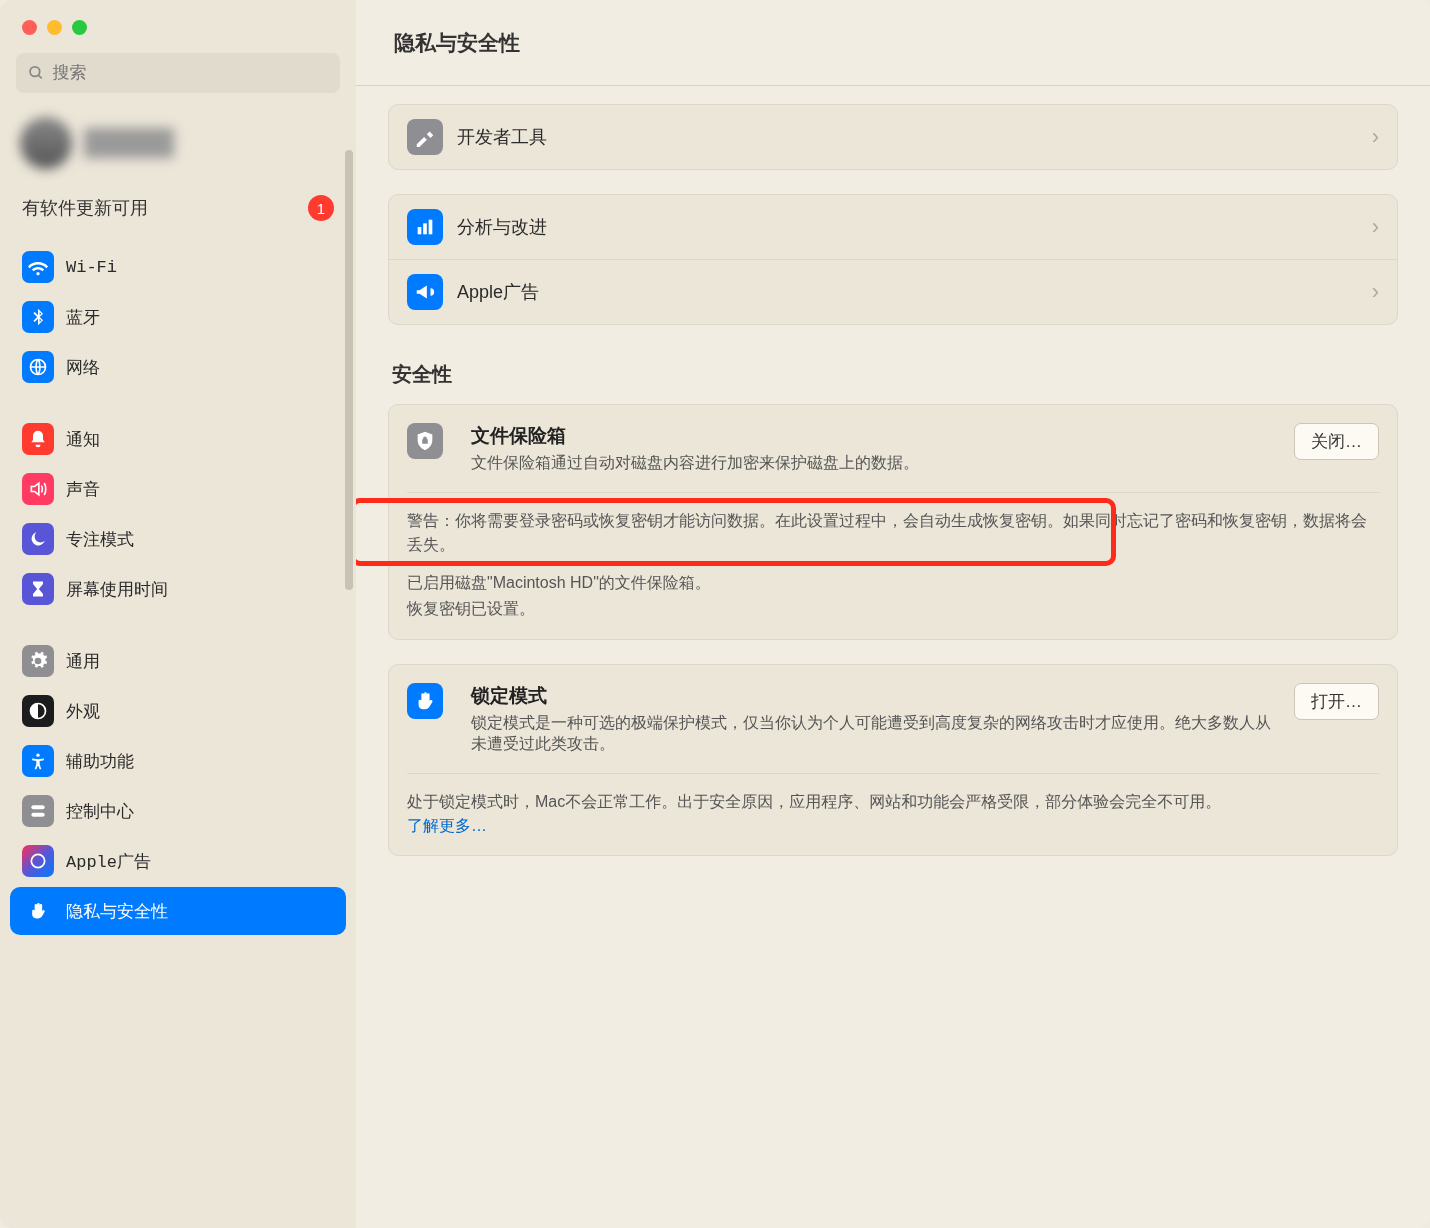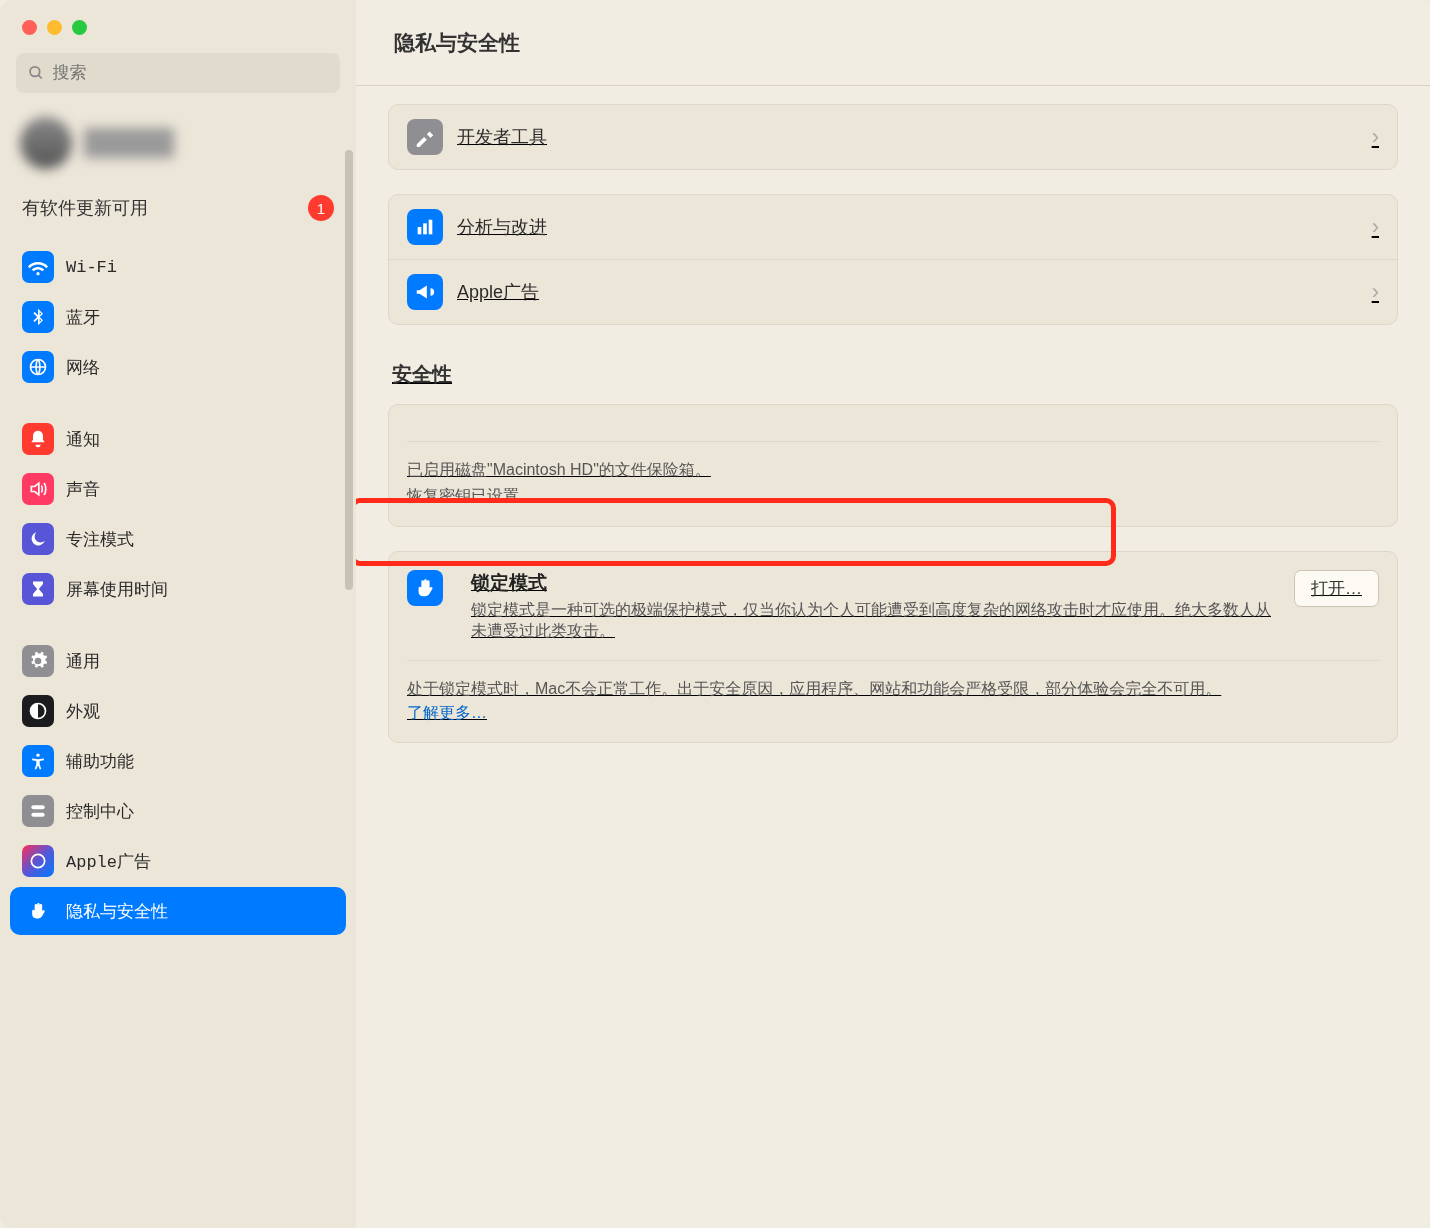--- a/index.html
+++ b/index.html
@@ -24,21 +24,21 @@
 .sb-item.active { background: #007aff; }
 .sb-item.active .sb-label { color: #fff; }
 .sb-icon { width: 32px; height: 32px; border-radius: 7px; display: flex; align-items: center; justify-content: center; flex-shrink: 0; }
 .sb-icon svg { width: 20px; height: 20px; }
 .sb-label { font-size: 17px; color: #2a2a2a; font-family: Liberation Mono, monospace; }
 .sb-gap { height: 22px; }
 .scroll-track { position: absolute; right: 3px; top: 150px; width: 8px; height: 440px; background: #c8c2b5; border-radius: 4px; }
 .main { flex: 1; background: #f2ede3; display: flex; flex-direction: column; }
 .titlebar { height: 86px; border-bottom: 1px solid #d8d2c4; display: flex; align-items: center; padding: 0 38px; }
 .titlebar h1 { font-size: 21px; font-weight: 700; color: #333; }
-.content { flex: 1; overflow-y: auto; padding: 18px 32px 0; text-decoration: underline; }
+.content { flex: 1; overflow-y: auto; padding: 18px 32px 0; }
 .panel { background: #ece6d9; border: 1px solid #ddd7c9; border-radius: 10px; margin-bottom: 24px; }
 .row { display: flex; align-items: center; padding: 14px 18px; border-bottom: 1px solid #ddd7c9; cursor: pointer; }
 .row:last-child { border-bottom: none; }
 .row-icon { width: 36px; height: 36px; border-radius: 8px; display: flex; align-items: center; justify-content: center; margin-right: 14px; flex-shrink: 0; }
 .row-icon svg { width: 22px; height: 22px; fill: #fff; }
 .row-label { font-size: 18px; color: #2a2a2a; flex: 1; }
 .chevron { color: #aaa; font-size: 22px; }
 .section-title { font-size: 20px; font-weight: 700; color: #333; margin: 36px 0 16px 4px; }
 .panel-inner { padding: 18px 18px; }
 .panel-subtitle { font-size: 18px; color: #333; margin-bottom: 10px; }
@@ -241,21 +241,34 @@
         </div>
       </div>
 
       <div class="section-title">安全性</div>
 
 
       <div class="highlight-box" style="left:-6px; top:412px; width:766px; height:68px;"></div>
 
       <div class="panel">
         <div class="panel-block">
+          <div class="fv-head">
+            <div class="row-icon" style="background:#8e8e93">
+                <svg viewBox="0 0 24 24" fill="#fff">
+                  <path d="M12 2l8 3v6c0 5-3 9-8 11-5-2-8-6-8-11V5l8-3zm0 5a2 2 0 00-2 2v1h-1v5h6v-5h-1V9a2 2 0 00-2-2z"></path>
+                </svg>
+              </div>
+            <div style="flex:1">
+              <div class="fv-title">文件保险箱</div>
+              <div class="fv-desc">文件保险箱通过自动对磁盘内容进行加密来保护磁盘上的数据。</div>
+            </div>
+            <button class="btn">关闭…</button>
+          </div>
           <div class="fv-body">
+            <div class="fv-text">警告：你将需要登录密码或恢复密钥才能访问数据。在此设置过程中，会自动生成恢复密钥。如果同时忘记了密码和恢复密钥，数据将会丢失。</div>
             <div class="fv-text" style="margin-bottom:2px">已启用磁盘"Macintosh HD"的文件保险箱。</div>
             <div class="fv-text" style="margin-bottom:0">恢复密钥已设置。</div>
           </div>
         </div>
       </div>
 
       <div class="panel">
         <div class="panel-block">
           <div class="fv-head">
             <div class="row-icon" style="background:#007aff">

